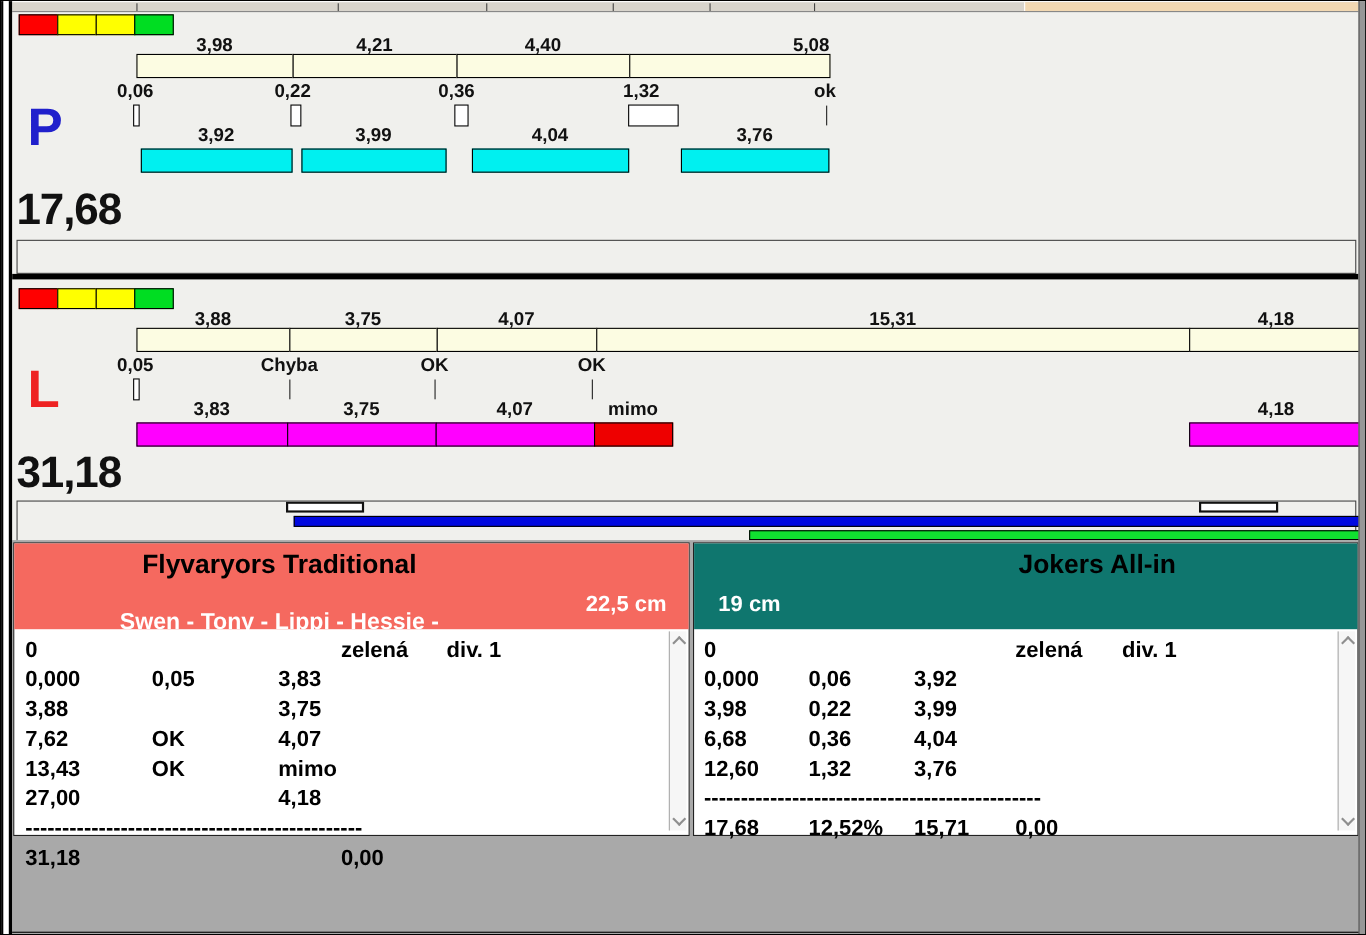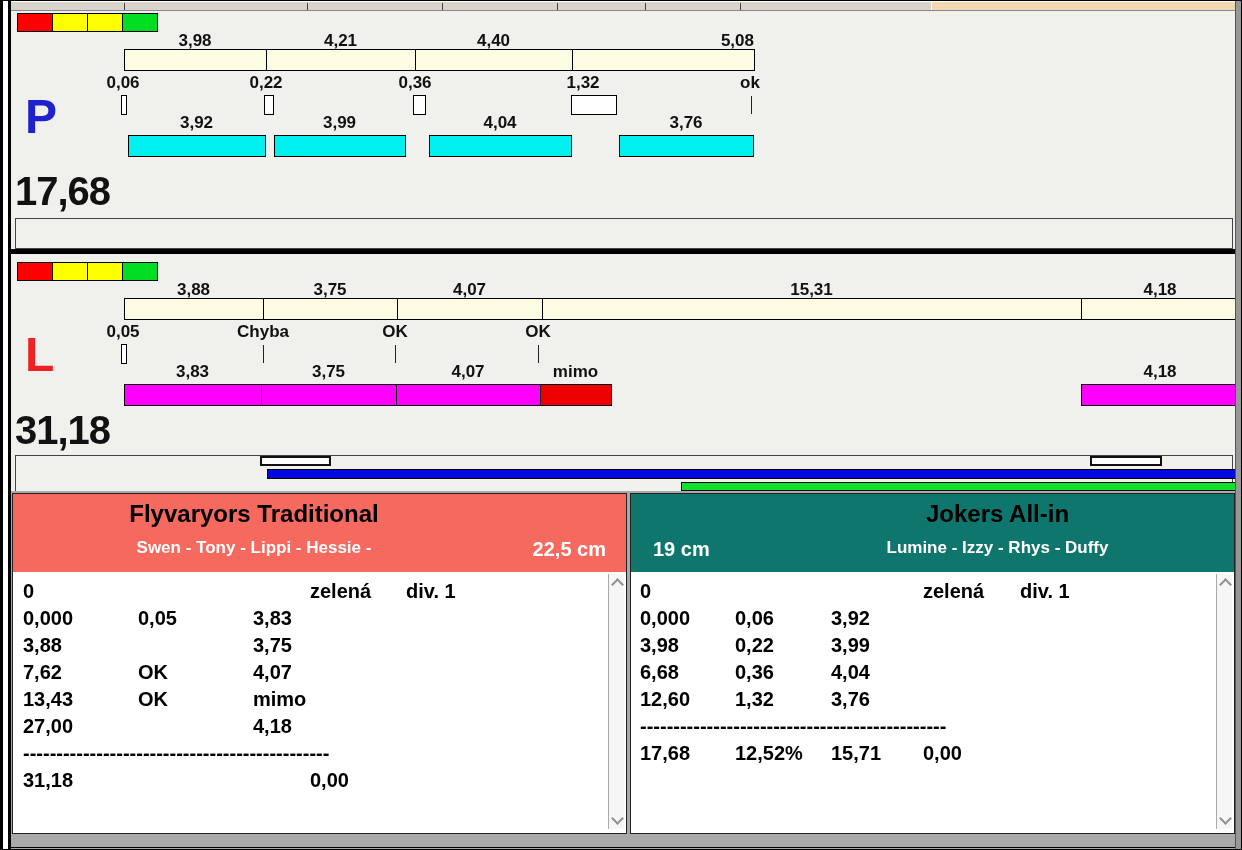--- a/index.html
+++ b/index.html
@@ -29,26 +29,26 @@
   .seg{position:absolute;height:22px;border:1px solid #000;box-sizing:border-box;}
   .runbar{position:absolute;height:22px;border:1px solid #000;box-sizing:border-box;}
   .gapbox{position:absolute;height:20px;background:#fff;border:1px solid #000;box-sizing:border-box;}
   .gaptick{position:absolute;width:1px;height:18px;background:#222;}
   .hair-rect{border:1px solid #444;box-sizing:border-box;}
   .midbox{position:absolute;height:10px;background:#fff;border:2px solid #111;box-sizing:border-box;}
   .progress{position:absolute;border:1px solid #000;box-sizing:border-box;}
   .divider-thick{left:10px;right:6px;top:248px;height:5px;background:#000;}
   
   .panels-zone{left:10px;top:490px;width:1226px;height:360px;background:#a9a9a9;}
-  .panel{position:absolute;top:2px;height:341px;background:#fff;border:1px solid #222;box-sizing:border-box;}
+  .panel{position:absolute;top:2px;height:267px;background:#fff;border:1px solid #222;box-sizing:border-box;}
   .panel-left{left:1px;width:615px;}
   .panel-right{left:619px;width:605px;}
   .phead{position:absolute;left:0;top:0;right:0;height:78px;}
   .phead .team{position:absolute;top:6px;font-size:24px;font-weight:700;color:#000;text-align:center;white-space:nowrap;}
-  .phead .members{position:absolute;top:44px;font-size:17px;font-weight:700;color:#fff;text-align:center;white-space:nowrap;}
+  .phead .members{position:absolute;top:60px;font-size:21px;font-weight:700;color:#fff;text-align:center;white-space:nowrap;}
   .phead .jump{position:absolute;top:44px;font-size:20px;font-weight:700;color:#fff;white-space:nowrap;text-align:right;}
   .panel-left .team,.panel-left .members{left:0;width:482px;}
   .panel-right .team,.panel-right .members{left:130px;width:473px;}
   .panel-left .jump{right:20px;}
   .panel-right .jump{left:22px;}
   .tbl{position:absolute;left:0;top:84px;right:20px;bottom:4px;font-size:20px;font-weight:700;color:#000;}
   .trow{position:absolute;left:0;right:0;height:27px;line-height:26px;white-space:nowrap;}
   .trow span{position:absolute;white-space:nowrap;}
   .panel-left  .c0{left:10px;} .panel-left  .c1{left:125px;} .panel-left  .c2{left:240px;} .panel-left  .c3{left:297px;} .panel-left  .c4{left:393px;}
   .panel-right .c0{left:9px;}  .panel-right .c1{left:104px;} .panel-right .c2{left:200px;} .panel-right .c3{left:292px;} .panel-right .c4{left:389px;}
@@ -224,21 +224,20 @@
         </div>
       <div class="sbar">
         <span class="chev chev-up"></span>
         <span class="chev chev-dn"></span>
       </div>
     </div>
 
     <div class="panel panel-right">
       <div class="phead" id="phead-right" style="background: #0f766e;">
         <div class="team">Jokers All-in</div>
-        <div class="members">Lumine - Izzy - Rhys - Duffy</div>
         <div class="jump">19 cm</div>
       </div>
       <div class="tbl" id="tbl-right">
           <div class="trow" style="top:0px;">
             <span class="c0">0</span>
             <span class="c3">zelená</span>
             <span class="c4">div. 1</span>
           </div>
           <div class="trow" style="top:27px;">
             <span class="c0">0,000</span>

